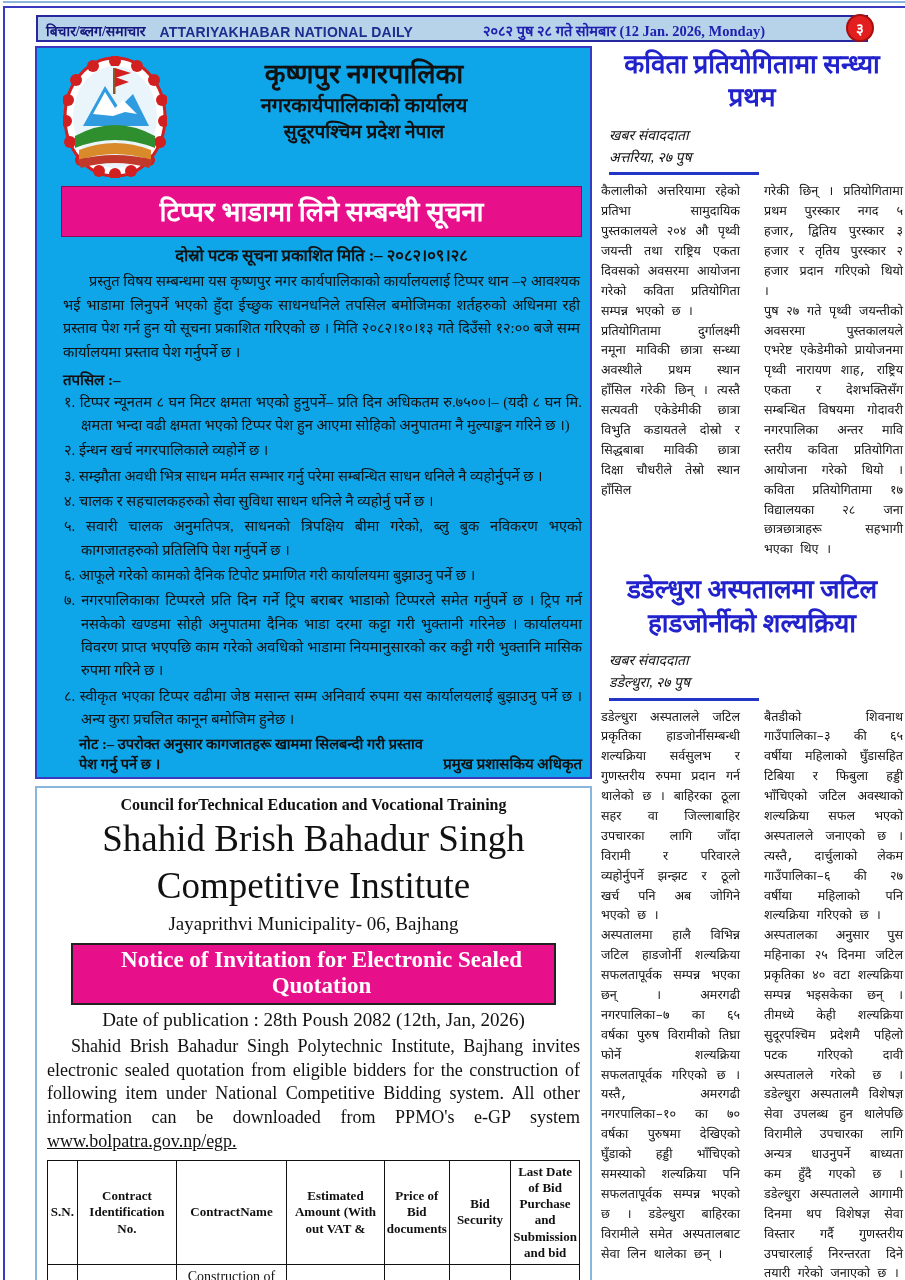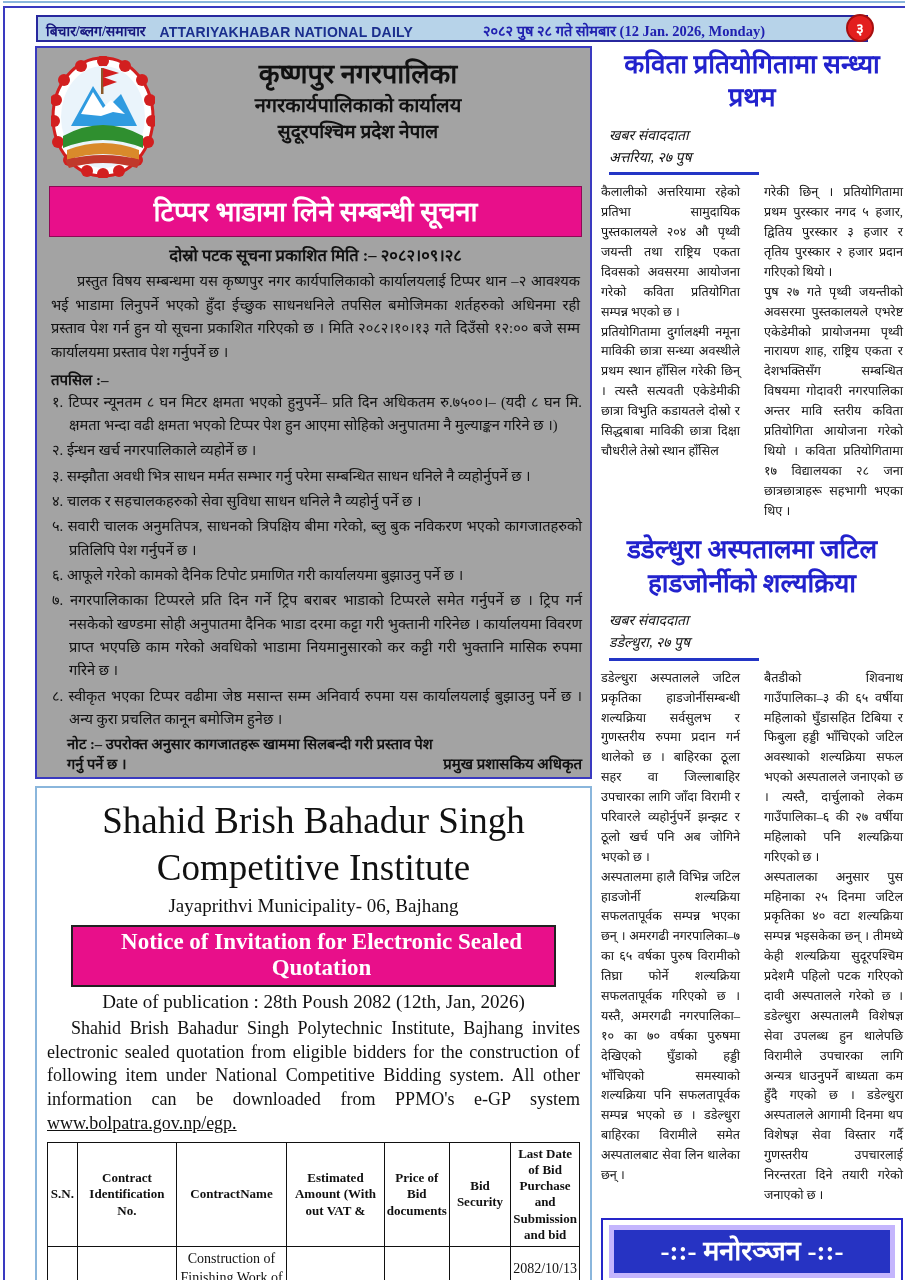--- a/index.html
+++ b/index.html
@@ -22,21 +22,21 @@
   .mast-date { color:#2020b0; font-weight:bold; font-size:14.5px; }
   .page-circle { position:absolute; right:-8px; top:-3px; width:28px; height:28px; border-radius:50%;
                  background:#e31e1e; border:2px solid #a60f0f; color:#fff; font-weight:bold;
                  font-size:15px; display:flex; align-items:center; justify-content:center; }
 
   
   .left-col { position:absolute; left:35px; top:46px; width:557px; }
   .right-col { position:absolute; left:601px; top:48px; width:302px; }
 
   
-  .notice1 { border:2.5px solid #3a3ac0; background:#a3a3a3; padding:6px 8px 4px 12px; }
+  .notice1 { border:2.5px solid #3a3ac0; background:#0ea5e9; padding:6px 8px 4px 24px; }
   .n1-head { position:relative; min-height:128px; }
   .n1-logo { position:absolute; left:2px; top:2px; width:104px; height:122px; }
   .n1-headtext { text-align:center; padding:2px 30px 0 115px; line-height:1.35; }
   .n1-org { font-size:27px; font-weight:bold; }
   .n1-office { font-size:20px; font-weight:bold; }
   .n1-addr { font-size:19px; font-weight:bold; }
   .n1-prov { font-size:19px; font-weight:bold; }
   .n1-banner { margin:4px 0 2px 0; background:#e80f8a; border:1px solid #8d0a55; color:#fff;
                text-align:center; font-size:27px; font-weight:bold; padding:5px 0 7px 0; }
   .n1-pubdate { text-align:center; font-weight:bold; font-size:16.5px; margin:6px 0 4px 0; }
@@ -62,21 +62,21 @@
   .n2-table th, .n2-table td { border:1.6px solid #111; text-align:center; vertical-align:middle;
                                padding:3px 2px; }
   .n2-table th { font-size:13px; line-height:1.25; }
   .n2-table td { font-size:14px; line-height:1.35; }
   .td-bold { font-weight:bold; }
 
   
   .headline { color:#2222cd; font-weight:bold; text-align:center; font-size:26px; line-height:1.28; }
   .byline { font-weight:normal; font-style:italic; font-size:14px; line-height:1.6; margin:10px 0 0 8px; }
   .byline-rule { width:150px; height:3px; background:#2335c5; margin:3px 0 8px 8px; }
-  .art-cols { display:flex; gap:24px; }
+  .art-cols { display:flex; gap:24px;font-family:Liberation Mono, monospace; }
   .art-col { width:calc(50% - 5px); font-size:12.6px; line-height:1.58; text-align:justify;
              white-space:pre-line; }
   .art-gap { height:12px; }
 
   
   .ent-box { border:2.5px solid #2626c9; margin-top:12px; padding:5px 6px 6px 6px; background:#fff; }
   .ent-banner { background:#2633c3; color:#fff; text-align:center; font-weight:bold; font-size:27px;
                 padding:1px 0 5px 0; border:5px solid #c4b5fd; }
   .ent-headline { color:#2222cd; font-weight:bold; text-align:center; font-size:22.5px;
                   line-height:1.5; margin:6px 0 6px 0; }
@@ -150,20 +150,21 @@
       <div class="t-item">६. आफूले गरेको कामको दैनिक टिपोट प्रमाणित गरी कार्यालयमा बुझाउनु पर्ने छ ।</div>
       <div class="t-item">७. नगरपालिकाका टिप्परले प्रति दिन गर्ने ट्रिप बराबर भाडाको टिप्परले समेत गर्नुपर्ने छ । ट्रिप गर्न नसकेको खण्डमा सोही अनुपातमा दैनिक भाडा दरमा कट्टा गरी भुक्तानी गरिनेछ । कार्यालयमा विवरण प्राप्त भएपछि काम गरेको अवधिको भाडामा नियमानुसारको कर कट्टी गरी भुक्तानि मासिक रुपमा गरिने छ ।</div>
       <div class="t-item">८. स्वीकृत भएका टिप्पर वढीमा जेष्ठ मसान्त सम्म अनिवार्य रुपमा यस कार्यालयलाई बुझाउनु पर्ने छ । अन्य कुरा प्रचलित कानून बमोजिम हुनेछ ।</div>
       <div class="n1-footer">
         <div class="n1-note">नोट :– उपरोक्त अनुसार कागजातहरू खाममा सिलबन्दी गरी प्रस्ताव पेश गर्नु पर्ने छ ।</div>
         <div class="n1-sig">प्रमुख प्रशासकिय अधिकृत</div>
       </div>
     </div>
 
     <div class="notice2">
+      <div class="n2-council">Council forTechnical Education and Vocational Training</div>
       <div class="n2-title">
         <div>Shahid Brish Bahadur Singh</div>
         <div>Competitive Institute</div>
       </div>
       <div class="n2-muni">Jayaprithvi Municipality- 06, Bajhang</div>
       <div class="n2-banner">Notice of Invitation for Electronic Sealed Quotation</div>
       <div class="n2-pubdate">Date of publication : 28th Poush 2082 (12th, Jan, 2026)</div>
       <div class="n2-body"><span>Shahid Brish Bahadur Singh Polytechnic Institute, Bajhang invites electronic sealed quotation from eligible bidders for the construction of following item under National Competitive Bidding system. All other information can be downloaded from PPMO's e-GP system </span><a class="n2-url">www.bolpatra.gov.np/egp.</a></div>
 
       <table class="n2-table">

